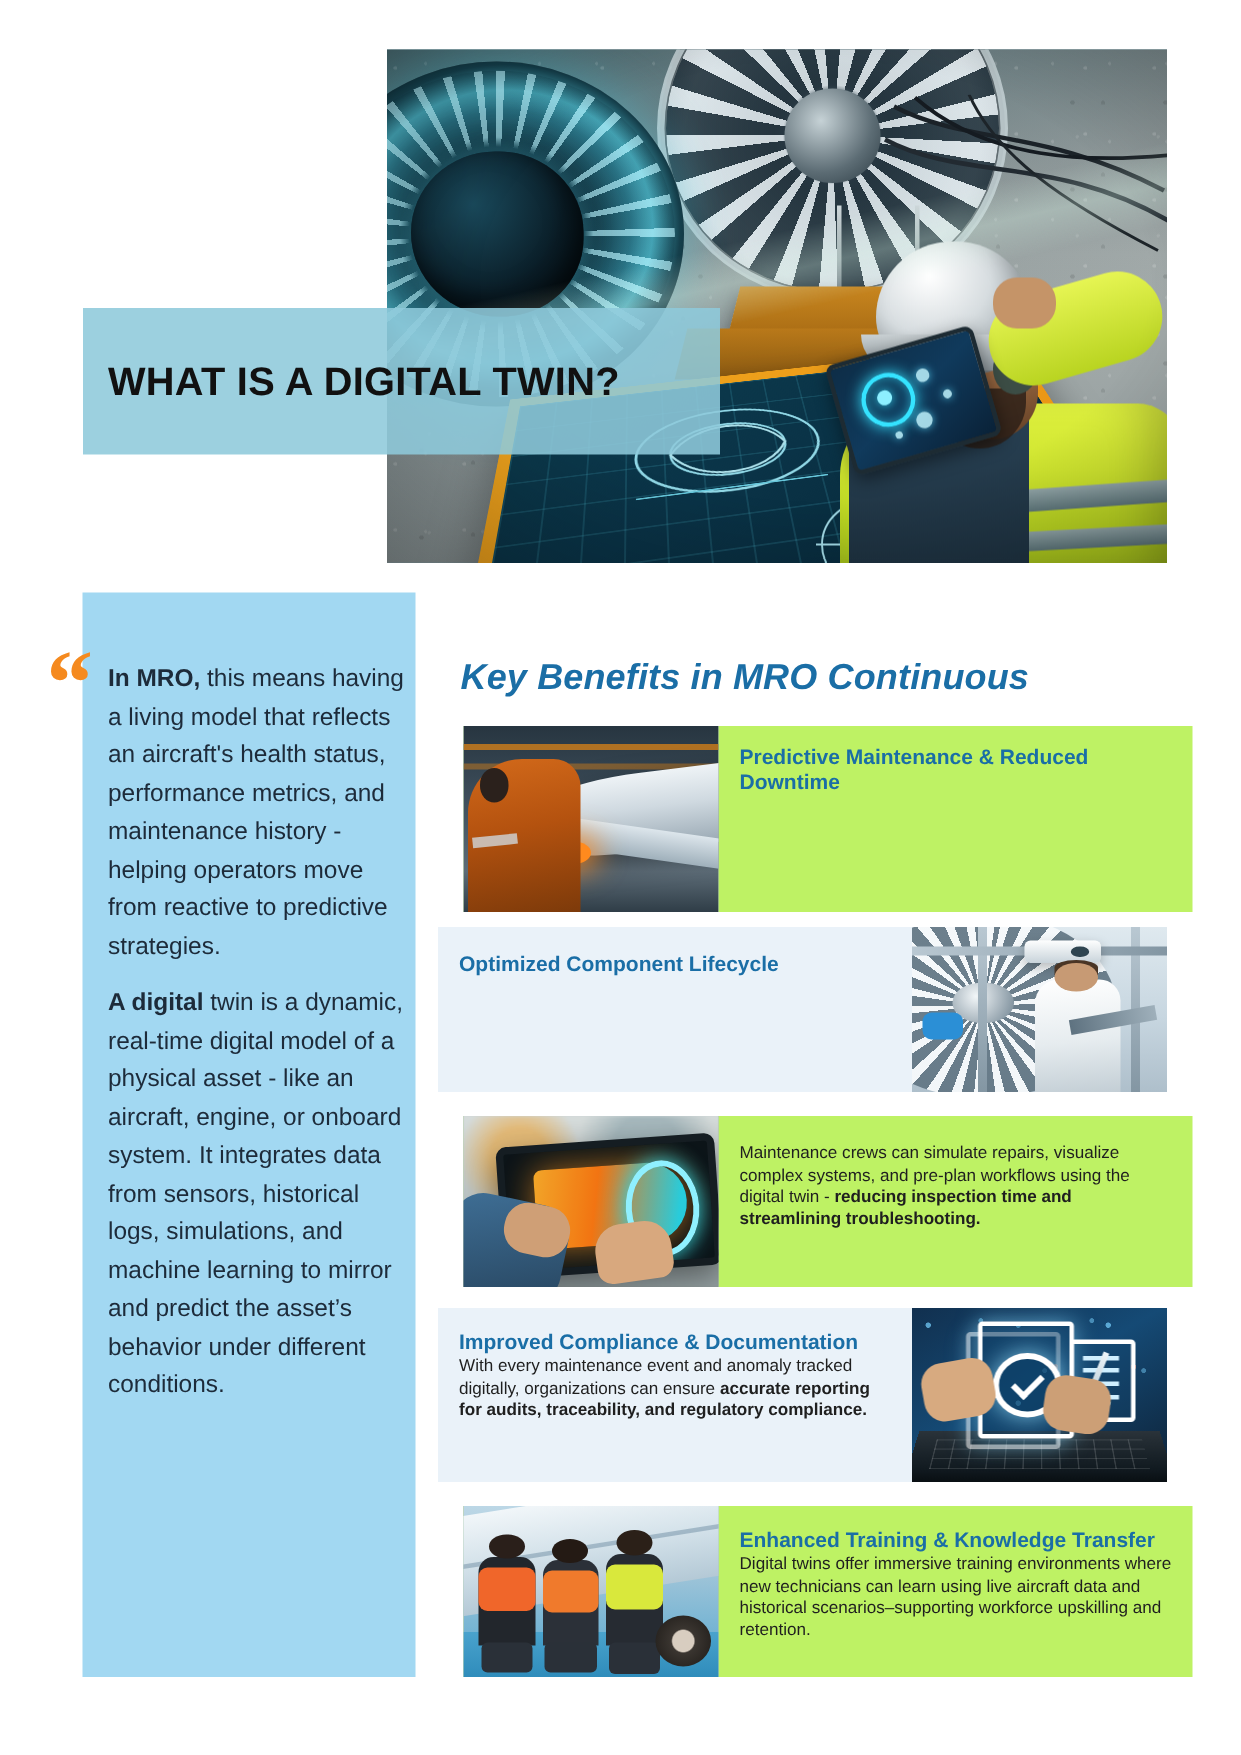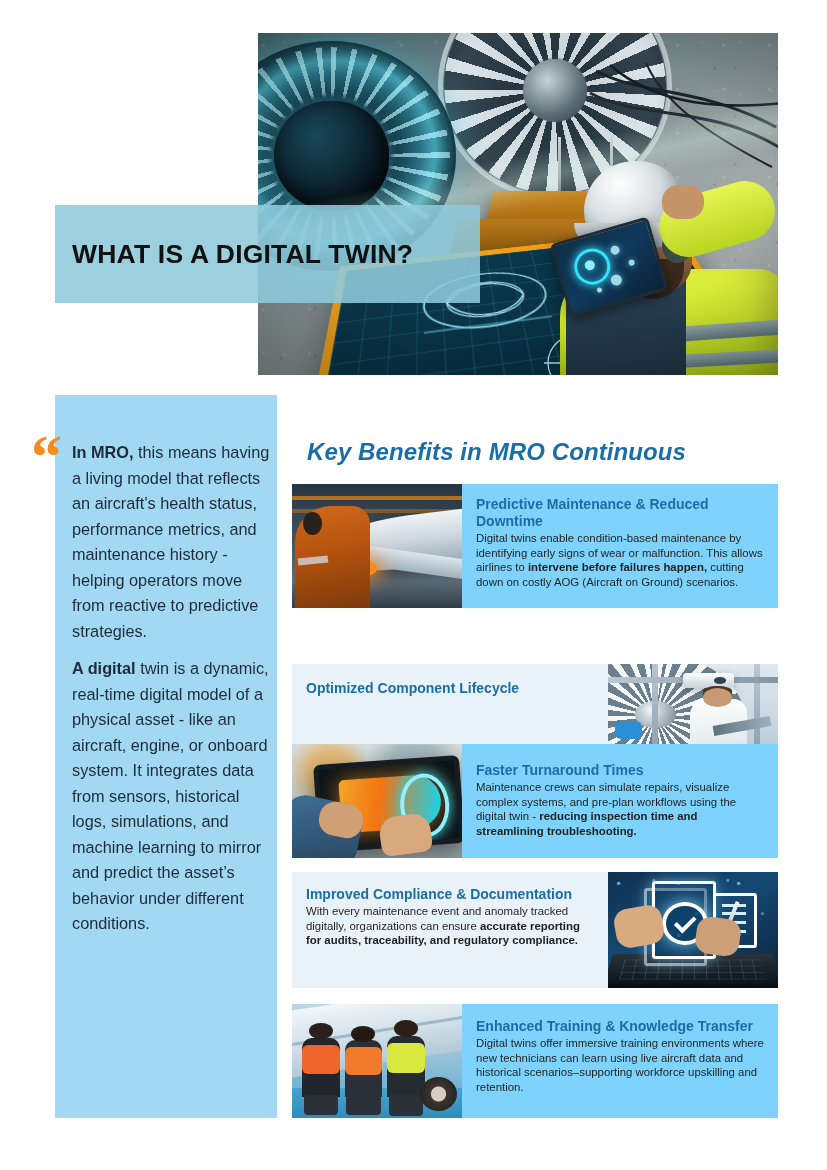--- a/index.html
+++ b/index.html
@@ -366,21 +366,21 @@
     letter-spacing: .1px;
   }
 
   .card {
     position: absolute;
     left: 292px;
     width: 486px;
     display: flex;
     box-sizing: border-box;
   }
-  .card.gray  { background: #7dd3fc; }
+  .card.gray  { background: #bef264; margin-left: 17px; }
   .card.blue  { background: #eaf2f9; }
 
   .card-text {
     padding: 12px 14px 10px 14px;
     box-sizing: border-box;
   }
   .card h3 {
     margin: 0 0 1px 0;
     font-size: 14px;
     line-height: 17px;
@@ -758,25 +758,24 @@
       <div class="wing"></div>
       <div class="glow"></div>
       <div class="worker">
           <div class="worker-head"></div>
           <div class="worker-strap"></div>
         </div>
     </div>
   </div>
   <div class="card-text" style="width:316px;">
     <h3>Predictive Maintenance &amp; Reduced Downtime</h3>
-    <p><span>Digital twins enable condition-based maintenance by identifying early signs of wear or malfunction. This allows airlines to </span><b>intervene before failures happen,</b><span> cutting down on costly AOG (Aircraft on Ground) scenarios.</span></p>
   </div>
 </div>
 
-<div class="card blue" style="top:618px;height:110px;margin-top:46px;">
+<div class="card blue" style="top:618px;height:110px;">
   <div class="card-text" style="width:316px;padding-top:16px;">
     <h3>Optimized Component Lifecycle</h3>
   </div>
   <div class="card-img" style="width:170px;">
     <div class="ph ph-lab">
       <div class="bigfan"></div>
       <div class="hub"></div>
       <div class="blue-clamp"></div>
       <div class="rig-v" style="left:26%"></div>
       <div class="rig-v" style="left:86%"></div>
@@ -798,21 +797,20 @@
       <div class="pad">
           <div class="eng-holo"></div>
           <div class="eng-ring"></div>
         </div>
       <div class="sleeve"></div>
       <div class="hand-l"></div>
       <div class="hand-r"></div>
     </div>
   </div>
   <div class="card-text" style="width:316px;padding-top:18px;">
-    <h3>Faster Turnaround Times</h3>
     <p><span>Maintenance crews can simulate repairs, visualize complex systems, and pre-plan workflows using the digital twin - </span><b>reducing inspection time and streamlining troubleshooting.</b><span></span></p>
   </div>
 </div>
 
 <div class="card blue" style="top:872px;height:116px;">
   <div class="card-text" style="width:316px;padding-top:14px;">
     <h3>Improved Compliance &amp; Documentation</h3>
     <p><span>With every maintenance event and anomaly tracked digitally, organizations can ensure </span><b>accurate reporting for audits, traceability, and regulatory compliance.</b><span></span></p>
   </div>
   <div class="card-img" style="width:170px;">

